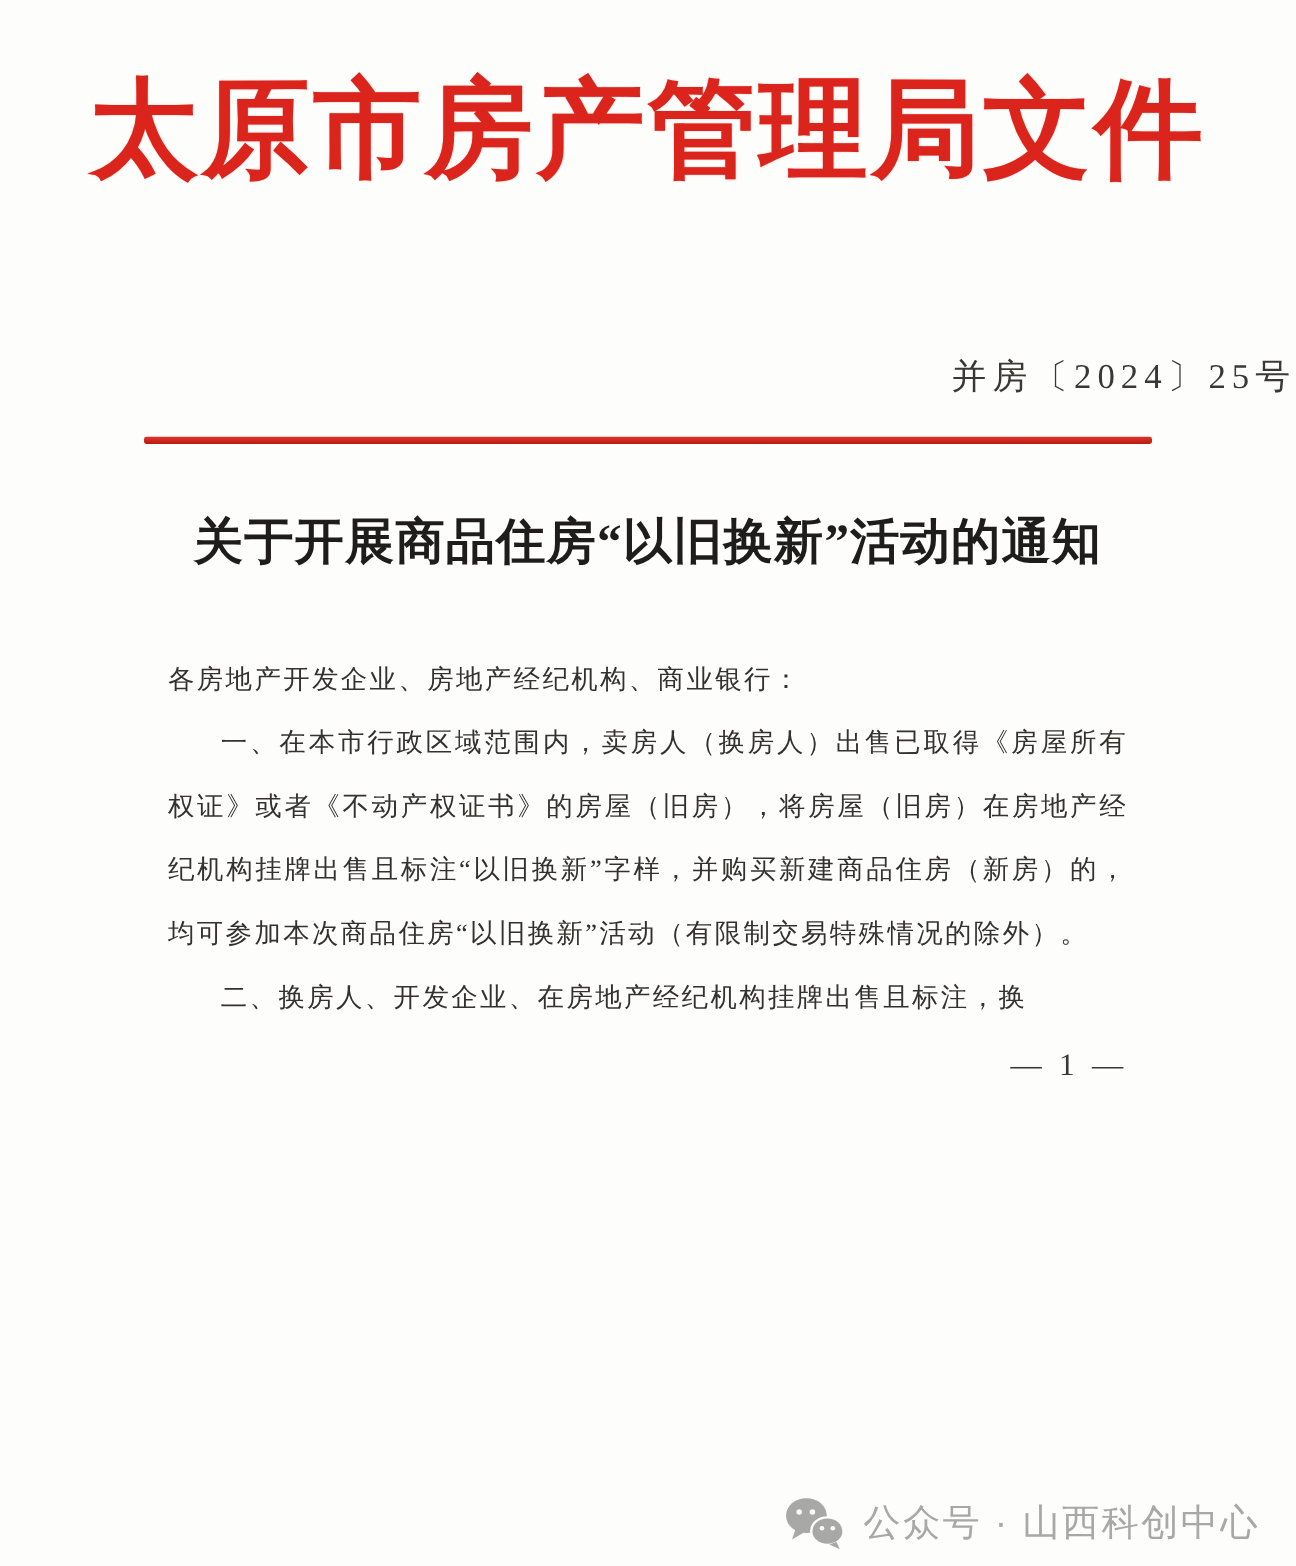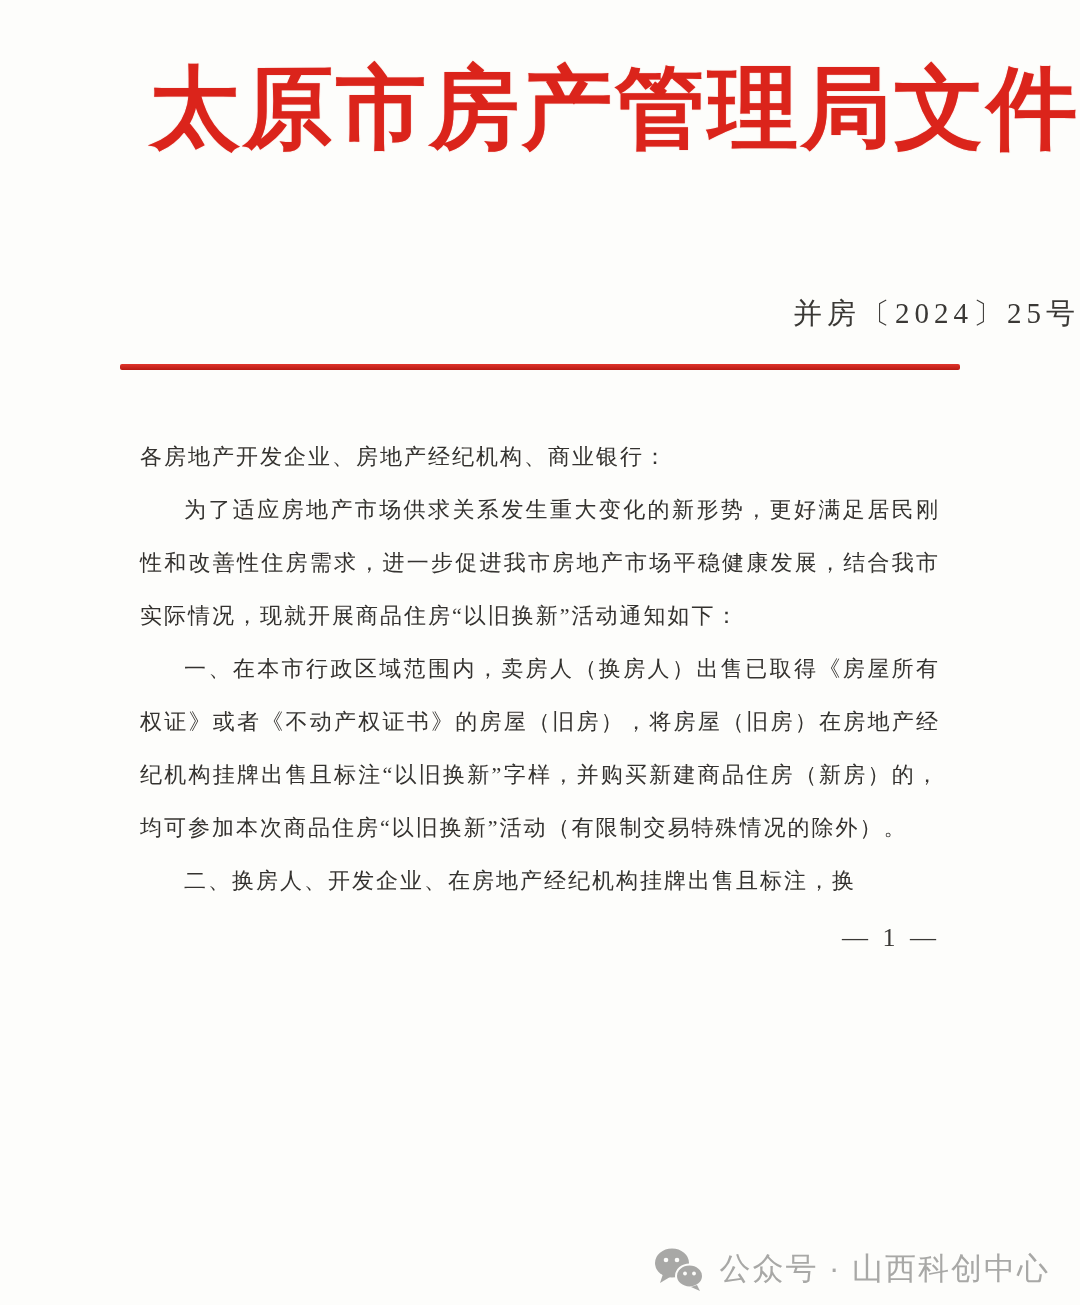--- a/index.html
+++ b/index.html
@@ -9,21 +9,21 @@
     width: 1080px;
     height: 1305px;
     margin: 0 auto;
     background: #fdfdfb;
     overflow: hidden;
     font-family: "Liberation Serif", "DejaVu Serif", serif;
     color: #2e2c2a;
   }
   .header-title {
     padding-top: 56px;
-    text-align: right;
+    text-align: center;
     font-size: 90px;
     line-height: 1.18;
     font-weight: bold;
     letter-spacing: 3px;
     color: #db241b;
     text-shadow: 0 0 1px rgba(219,36,27,.55);
     white-space: nowrap;
   }
   .doc-number {
     margin-top: 132px;
@@ -85,24 +85,24 @@
 <body>
 
 <div class="page">
 
   <div class="header-title">太原市房产管理局文件</div>
 
   <div class="doc-number">并房〔2024〕25号</div>
 
   <div class="divider"></div>
 
+  <div class="doc-title">关于开展商品住房“以旧换新”活动的通知</div>
 
   <div class="body-text">
     <p>各房地产开发企业、房地产经纪机构、商业银行：</p>
-    <p class="indent">为了适应房地产市场供求关系发生重大变化的新形势，更好满足居民刚性和改善性住房需求，进一步促进我市房地产市场平稳健康发展，结合我市实际情况，现就开展商品住房“以旧换新”活动通知如下：</p>
     <p class="indent">一、在本市行政区域范围内，卖房人（换房人）出售已取得《房屋所有权证》或者《不动产权证书》的房屋（旧房），将房屋（旧房）在房地产经纪机构挂牌出售且标注“以旧换新”字样，并购买新建商品住房（新房）的，均可参加本次商品住房“以旧换新”活动（有限制交易特殊情况的除外）。</p>
     <p class="indent">二、换房人、开发企业、在房地产经纪机构挂牌出售且标注，换</p>
   </div>
 
   <div class="page-number">— 1 —</div>
 
   <div class="watermark">
     <svg class="wechat-icon" viewBox="0 0 52 44" xmlns="http://www.w3.org/2000/svg">
       <ellipse cx="19" cy="16" rx="17" ry="14.5" fill="#a8a8a6"></ellipse>
       <path d="M10 27 L7 36 L17 30 Z" fill="#a8a8a6"></path>

